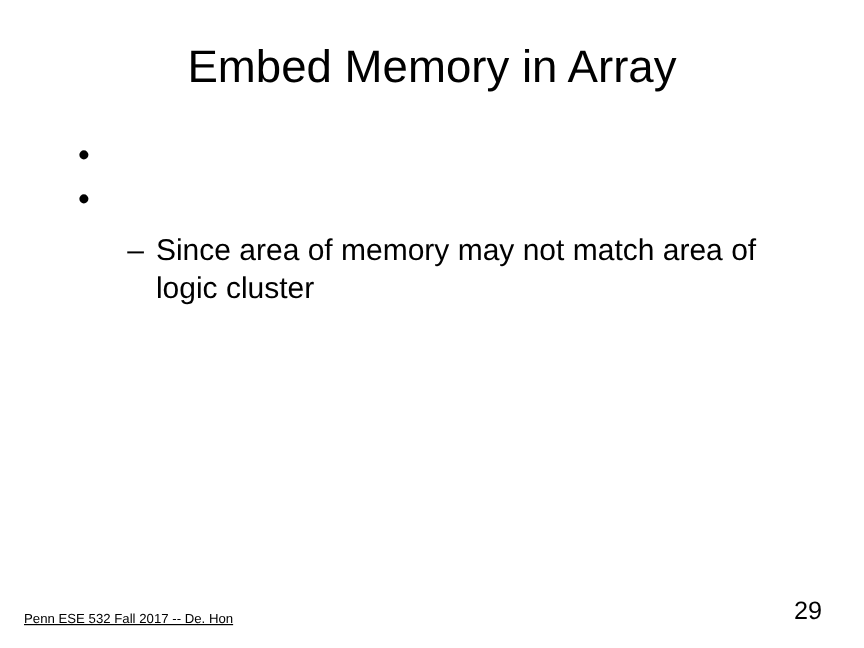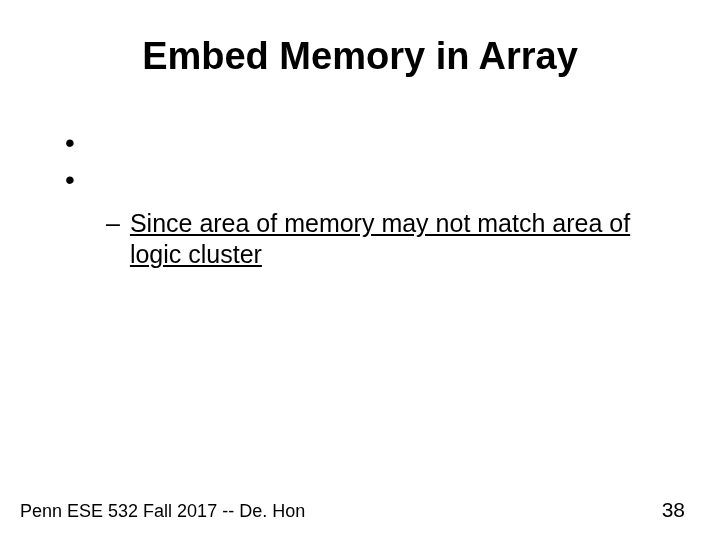--- a/index.html
+++ b/index.html
@@ -16,24 +16,24 @@
       overflow: hidden;
     }
     .slide {
       width: 100%;
       height: 100%;
       padding: 35px 50px 20px 50px;
       position: relative;
     }
     .title {
       font-size: 38px;
-      font-weight: bold;
+      font-weight: normal;
       text-align: center;
       color: #000;
-      margin-bottom: 49px;
+      margin-bottom: 35px;
     }
     .content {
       padding-left: 10px;
     }
     .bullet-1 {
       font-size: 28px;
       color: #000;
       margin-bottom: 5px;
       display: flex;
     }
@@ -47,28 +47,28 @@
       margin-top: 12px;
       margin-left: 46px;
       display: flex;
       line-height: 1.25;
     }
     .bullet-2 .marker {
       margin-right: 10px;
     }
     .bullet-2 .text {
       max-width: 530px;
-      text-decoration: underline;
     }
     .footer-left {
       position: absolute;
       bottom: 18px;
       left: 20px;
-      font-size: 18px;
+      font-size: 11px;
       color: #000;
+      text-decoration: underline;
     }
     .footer-right {
       position: absolute;
       bottom: 18px;
       right: 35px;
       font-size: 21px;
       color: #000;
     }
   </style>
 </head>
@@ -84,14 +84,14 @@
     <div class="bullet-1">
       <span class="marker">•</span>
     </div>
     <div class="bullet-2">
       <span class="marker">–</span>
       <span class="text">Since area of memory may not match area of logic cluster</span>
     </div>
   </div>
 
   <div class="footer-left">Penn ESE 532 Fall 2017 -- De. Hon</div>
-  <div class="footer-right">38</div>
+  <div class="footer-right">29</div>
 </div>
 
 </body></html>

